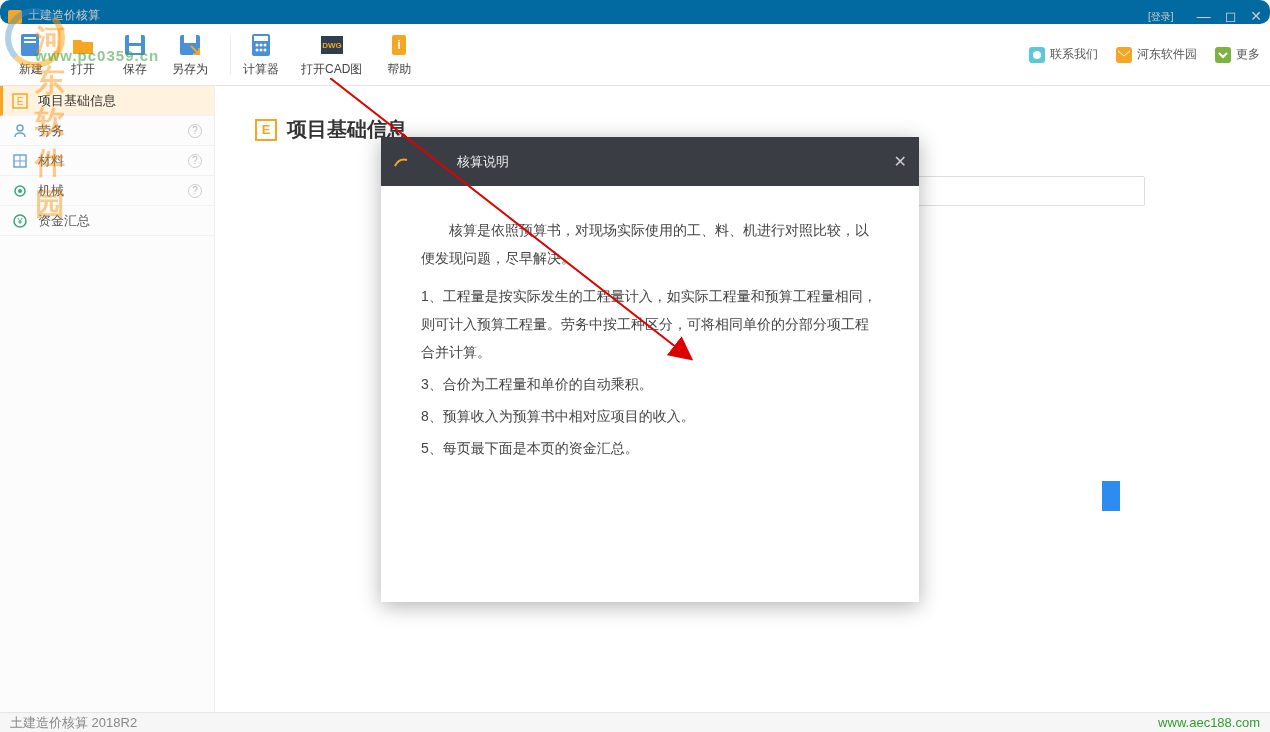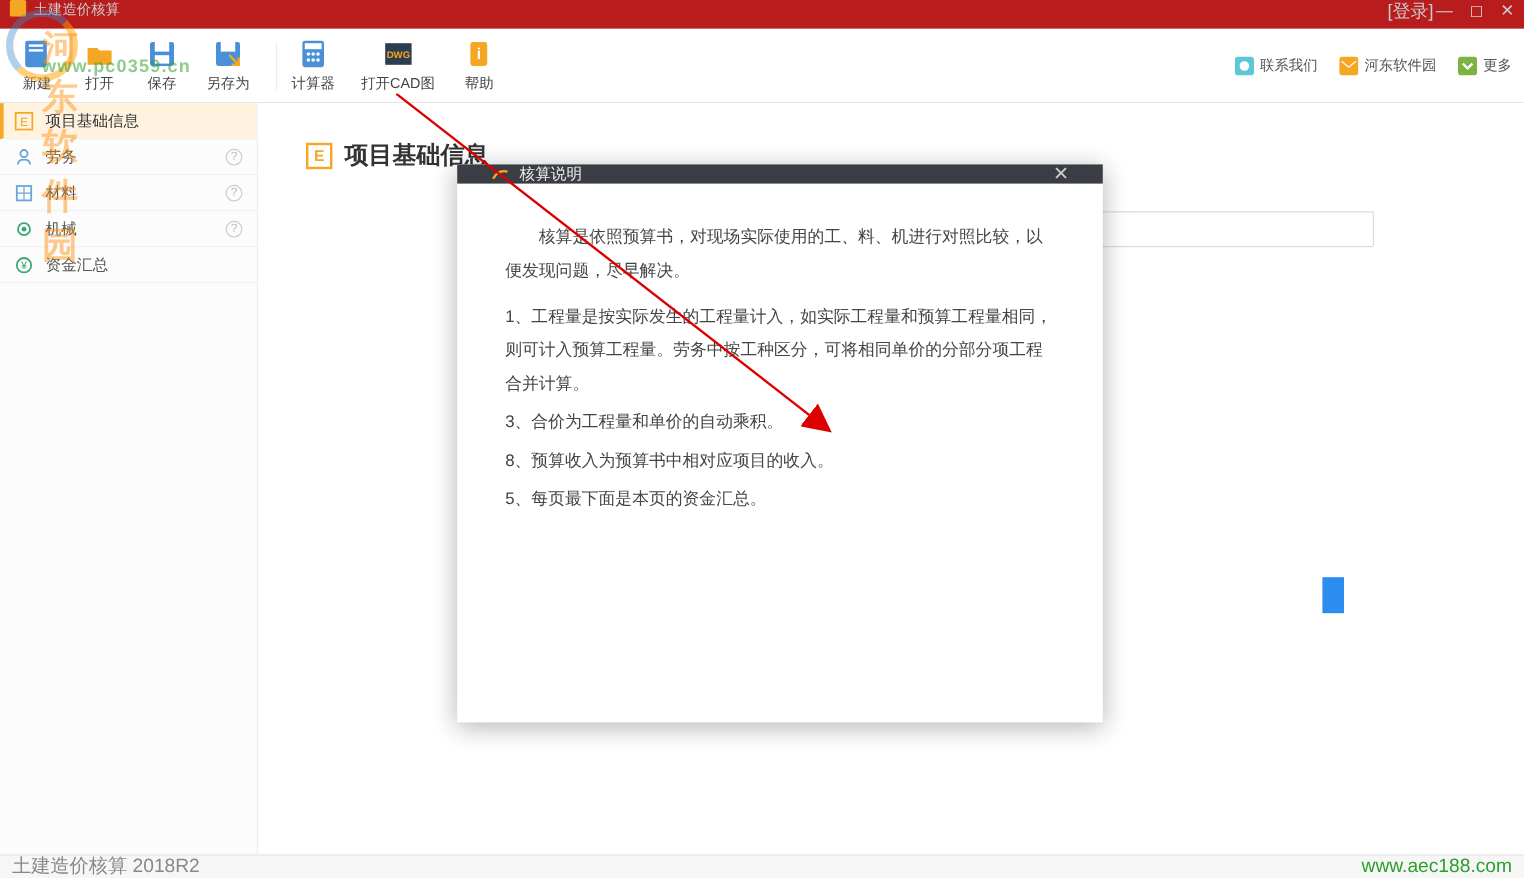--- a/index.html
+++ b/index.html
@@ -1,21 +1,21 @@
 <!DOCTYPE html>
 <html><head>
 <meta charset="utf-8">
 <style>
 * { margin: 0; padding: 0; box-sizing: border-box; font-family: "Microsoft YaHei", Arial, sans-serif; }
 body { width: 1270px; height: 732px; background: #fff; overflow: hidden; position: relative; }
 
-.titlebar { height: 24px; background: #b91c1c; color: #ccc; display: flex; align-items: flex-start; padding: 0 8px; font-size: 12px; }
+.titlebar { height: 24px; background: #0369a1; color: #ccc; display: flex; align-items: flex-end; padding: 0 8px; font-size: 12px; border-radius: 10px; }
 .titlebar .app-icon { width: 14px; height: 14px; margin-right: 6px; display: inline-block; }
 .titlebar .title { flex: 1; }
-.titlebar .login { color: #ccc; margin-right: 2px; font-size: 15px; }
+.titlebar .login { color: #ccc; margin-right: 23px; font-size: 10px; }
 .titlebar .win-controls { display: flex; gap: 14px; color: #ccc; }
 .titlebar .win-controls span { cursor: pointer; font-size: 14px; font-family: Arial; }
 
 .toolbar { height: 62px; background: #fff; border-bottom: 1px solid #e5e5e5; display: flex; align-items: center; padding: 0 10px; }
 .toolbar .btn { display: flex; flex-direction: column; align-items: center; justify-content: center; margin-right: 10px; padding: 4px 6px; cursor: pointer; font-size: 12px; color: #444; min-width: 42px; }
 .toolbar .btn .ico { width: 26px; height: 26px; margin-bottom: 3px; display: flex; align-items: center; justify-content: center; text-decoration: underline; }
 .toolbar .spacer { flex: 1; }
 .toolbar .right-btn { display: flex; align-items: center; font-size: 12px; color: #555; margin-left: 18px; cursor: pointer; }
 .toolbar .right-btn .ico { width: 16px; height: 16px; margin-right: 5px; }
 
@@ -26,26 +26,26 @@
 .sidebar .item .side-ico { width: 16px; height: 16px; margin-right: 10px; display: flex; align-items: center; justify-content: center; }
 .sidebar .item .label { flex: 1; }
 .sidebar .item .help-ico { width: 14px; height: 14px; border: 1px solid #ccc; border-radius: 50%; color: #bbb; font-size: 10px; display: flex; align-items: center; justify-content: center; }
 
 .content { flex: 1; background: #fff; position: relative; padding: 30px 40px; }
 .content .content-header { display: flex; align-items: center; font-size: 20px; color: #333; font-weight: bold; }
 .content .content-header .hdr-ico { width: 22px; height: 22px; margin-right: 10px; border: 2px solid #f5a623; display: flex; align-items: center; justify-content: center; color: #f5a623; font-size: 13px; font-weight: bold; }
 .content .save-btn { position: absolute; right: 150px; top: 395px; width: 18px; height: 30px; background: #2d8cf0; }
 .content .input-outline { position: absolute; left: 430px; top: 90px; width: 500px; height: 30px; border: 1px solid #ddd; border-radius: 2px; }
 
-.statusbar { position: absolute; bottom: 0; left: 0; right: 0; height: 20px; background: #f6f6f6; border-top: 1px solid #e5e5e5; display: flex; align-items: center; padding: 0 10px; font-size: 16px; color: #888; }
+.statusbar { position: absolute; bottom: 0; left: 0; right: 0; height: 20px; background: #f6f6f6; border-top: 1px solid #e5e5e5; display: flex; align-items: center; padding: 0 10px; font-size: 13px; color: #888; }
 .statusbar .status-right { margin-left: auto; color: #2c9f2c; }
 
 .modal-backdrop { position: absolute; left: 0; top: 0; right: 0; bottom: 0; pointer-events: none; }
 .modal { position: absolute; left: 381px; top: 137px; width: 538px; height: 465px; background: #fff; box-shadow: 0 4px 20px rgba(0,0,0,0.3); pointer-events: auto; }
-.modal-header { height: 16px; background: #3a3e44; color: #eee; display: flex; align-items: center; padding: 0 28px; font-size: 13px; }
+.modal-header { height: 49px; background: #3a3e44; color: #eee; display: flex; align-items: center; padding: 0 12px; font-size: 13px; gap: 40px; }
 .modal-header .mh-ico { width: 16px; height: 16px; margin-right: 8px; }
 .modal-header .mh-title { flex: 1; }
 .modal-header .mh-close { cursor: pointer; color: #ccc; font-size: 16px; }
 .modal-body { padding: 30px 40px; font-size: 14px; color: #444; line-height: 2.0; }
 .modal-body p { margin-bottom: 4px; }
 .modal-body .intro { text-indent: 2em; margin-bottom: 10px; }
 
 .watermark { position: absolute; left: 0; top: 0; pointer-events: none; font-size: 28px; font-weight: bold; color: rgba(255,140,0,0.45); z-index: 999; }
 .watermark .line1 { position: absolute; left: 35px; top: 20px; font-size: 30px; letter-spacing: 2px; }
 .watermark .line2 { position: absolute; left: 35px; top: 47px; font-size: 15px; color: rgba(50,160,50,0.55); letter-spacing: 1px; }

